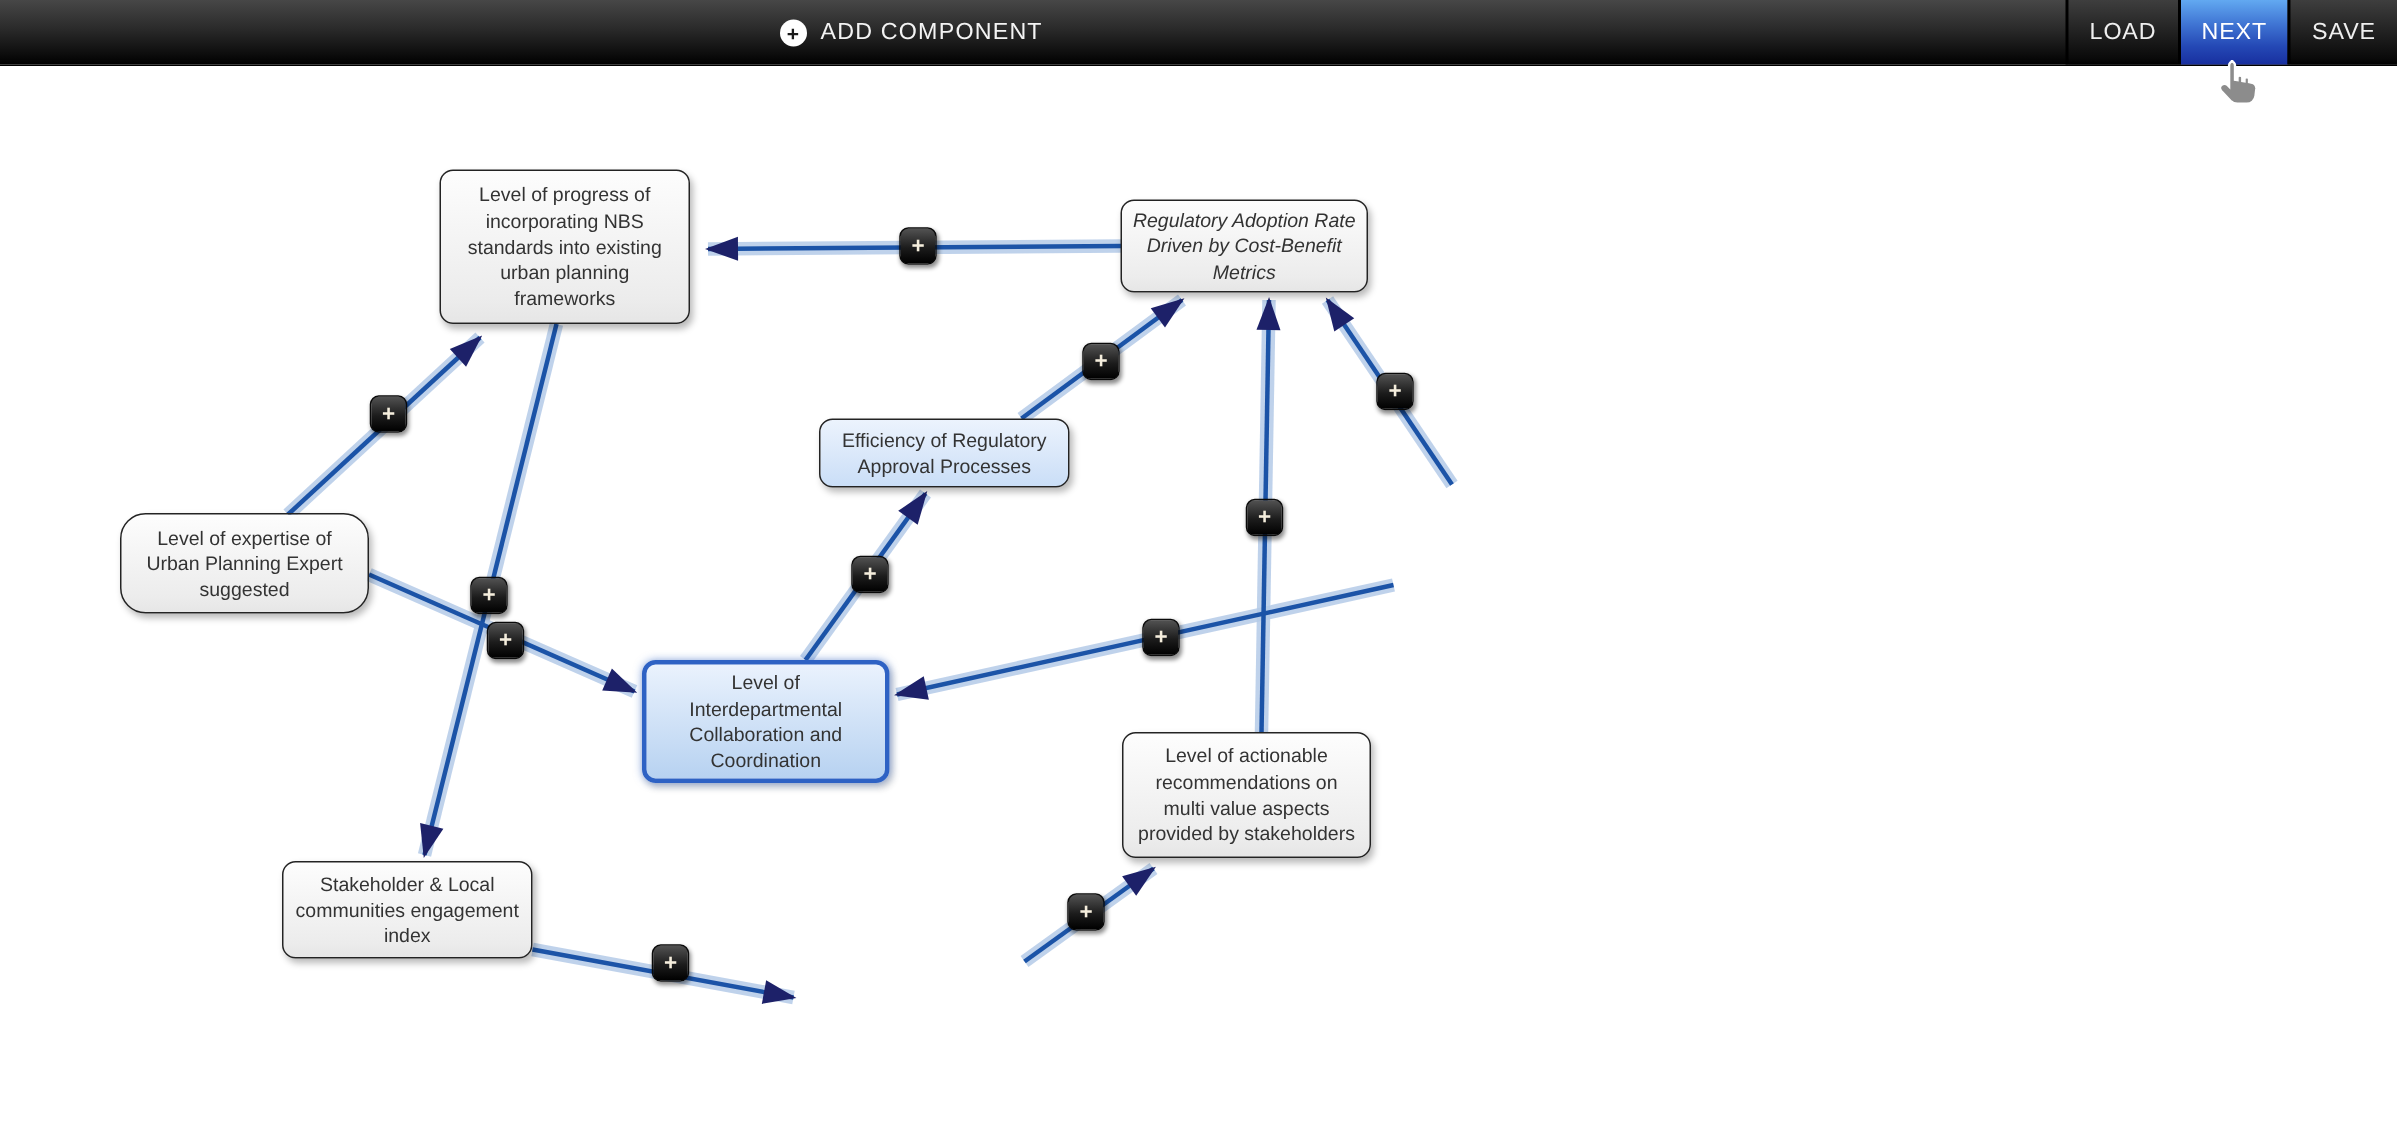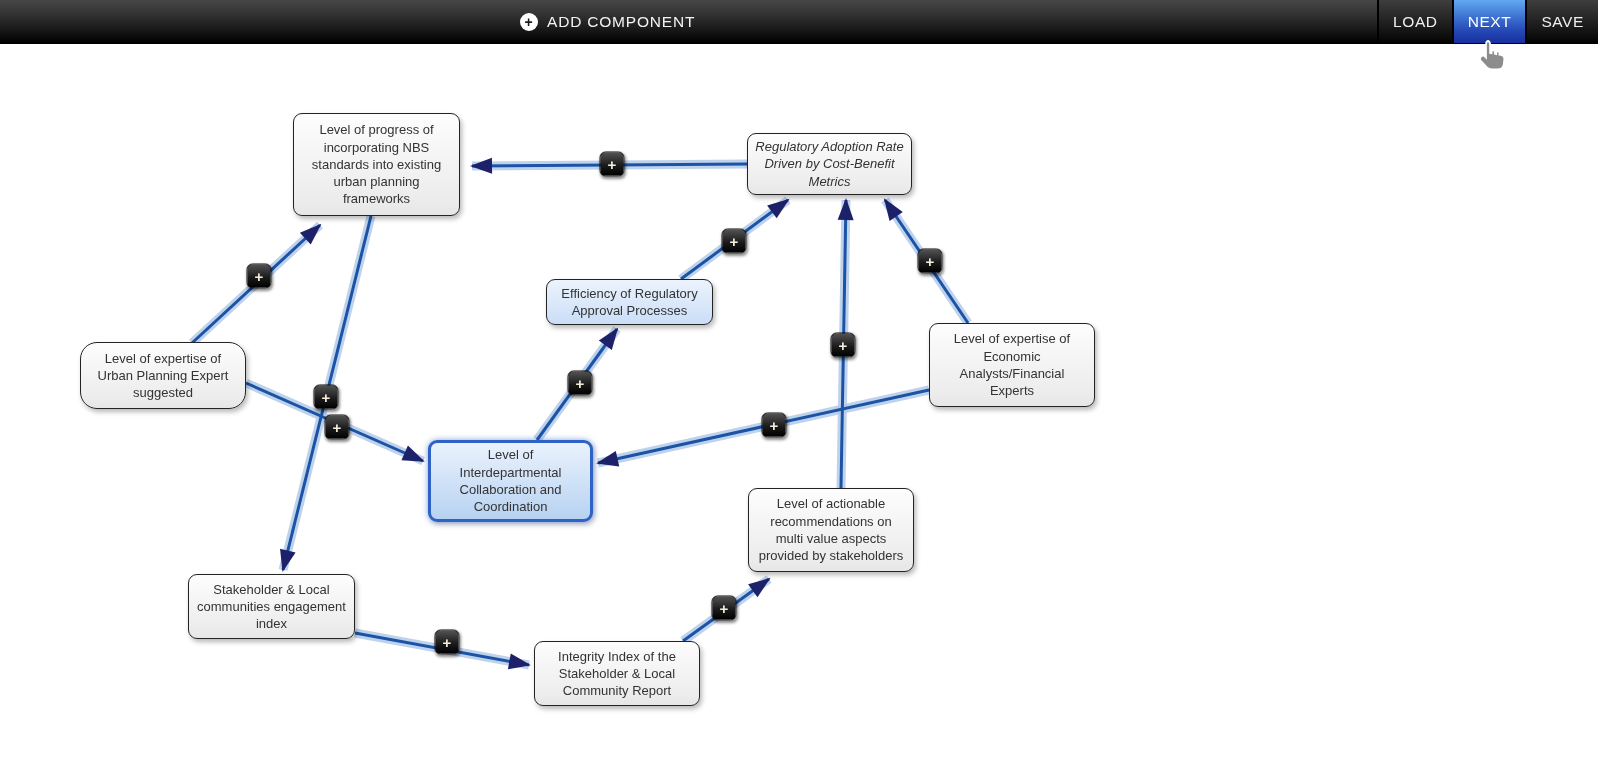--- a/index.html
+++ b/index.html
@@ -109,34 +109,28 @@
     </div>
     <div class="node" style="left: 707px; top: 121px; width: 165px; height: 62px; font-style: italic;">
       <span>Regulatory Adoption Rate Driven by Cost-Benefit Metrics</span>
     </div>
     <div class="node highlight-light" style="left: 506px; top: 267px; width: 167px; height: 46px;">
       <span>Efficiency of Regulatory Approval Processes</span>
     </div>
     <div class="node" style="left: 40px; top: 330px; width: 166px; height: 67px; border-radius: 17px;">
       <span>Level of expertise of Urban Planning Expert suggested</span>
     </div>
-    <div class="node" style="left: 889px; top: 311px; width: 166px; height: 84px;">
-      <span>Level of expertise of Economic Analysts/Financial Experts</span>
-    </div>
     <div class="node selected" style="left: 388px; top: 428px; width: 165px; height: 82px;">
       <span>Level of Interdepartmental Collaboration and Coordination</span>
     </div>
     <div class="node" style="left: 148px; top: 562px; width: 167px; height: 65px;">
       <span>Stakeholder &amp; Local communities engagement index</span>
     </div>
     <div class="node" style="left: 708px; top: 476px; width: 166px; height: 84px;">
       <span>Level of actionable recommendations on multi value aspects provided by stakeholders</span>
-    </div>
-    <div class="node" style="left: 494px; top: 629px; width: 166px; height: 65px;">
-      <span>Integrity Index of the Stakeholder &amp; Local Community Report</span>
     </div>
     <div class="edge-badge" style="left: 572px; top: 152px;">+</div>
     <div class="edge-badge" style="left: 219px; top: 264px;">+</div>
     <div class="edge-badge" style="left: 286px; top: 385px;">+</div>
     <div class="edge-badge" style="left: 297px; top: 415px;">+</div>
     <div class="edge-badge" style="left: 540px; top: 371px;">+</div>
     <div class="edge-badge" style="left: 694px; top: 229px;">+</div>
     <div class="edge-badge" style="left: 803px; top: 333px;">+</div>
     <div class="edge-badge" style="left: 890px; top: 249px;">+</div>
     <div class="edge-badge" style="left: 734px; top: 413px;">+</div>

